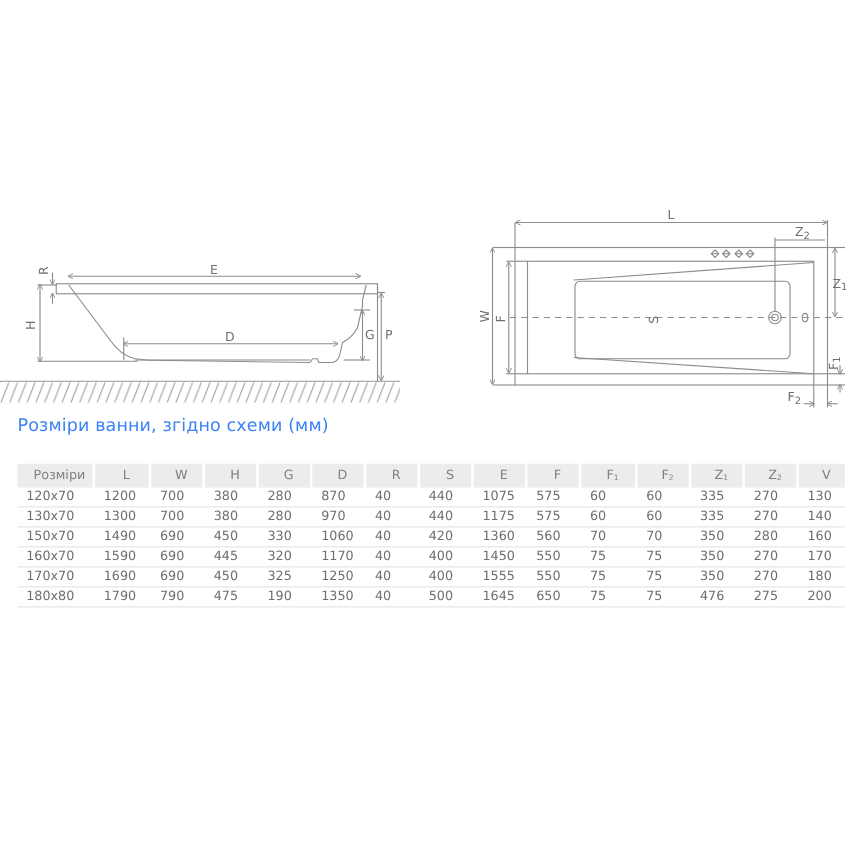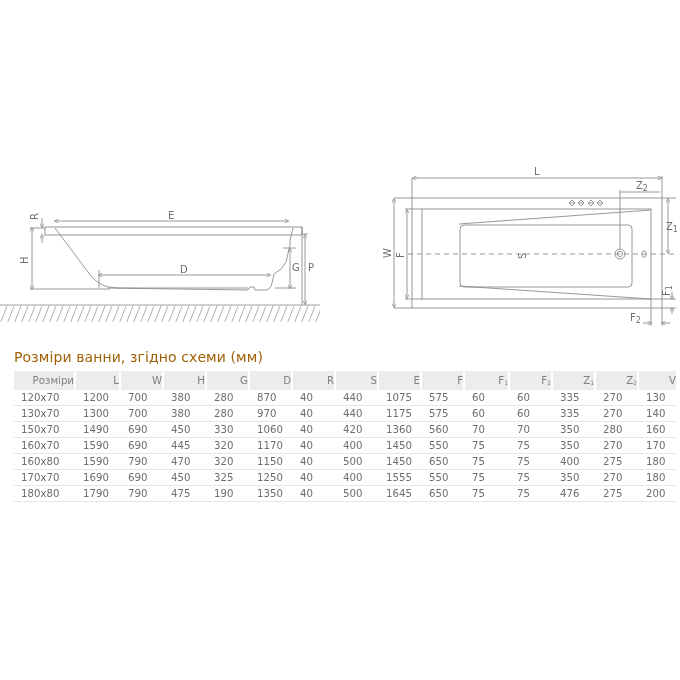--- a/index.html
+++ b/index.html
@@ -1,22 +1,22 @@
 <!DOCTYPE html>
 <html><head>
 <meta charset="utf-8">
 <style>
   html, body { margin:0; padding:0; background:#ffffff; }
   body { width:680px; height:680px; position:relative; overflow:hidden; font-family:"DejaVu Sans", sans-serif; color:#7a7a7a; }
   .diagram { position:absolute; left:0; top:0; width:680px; height:340px; }
   .diagram svg { position:absolute; left:0; top:0; }
   .dim-label { font-family:"DejaVu Sans", sans-serif; font-size:10px; fill:#6f6f6f; }
-  .title { position:absolute; left:14px; top:349px; font-size:14px; color:#a16207; font-weight:normal; letter-spacing:0.1px; }
+  .title { position:absolute; left:14px; top:333px; font-size:14px; color:#3b82f6; font-weight:normal; letter-spacing:0.1px; }
   table.spec { position:absolute; left:14px; top:371px; width:653px; border-collapse:separate; border-spacing:0; font-size:10.2px; color:#6e6e6e; table-layout:fixed; }
-  table.spec th { background:#ececec; font-weight:normal; text-align:right; padding:0 0 0 7px; height:19px; color:#808080; border-right:2px solid #ffffff; }
+  table.spec th { background:#ececec; font-weight:normal; text-align:center; padding:0 0 0 7px; height:19px; color:#808080; border-right:2px solid #ffffff; }
   table.spec th:last-child { border-right:none; }
   table.spec td { padding:0 0 0 7px; height:15px; border-bottom:1px solid #e6e6e6; line-height:14px; }
   sub { font-size:6px; vertical-align:-1px; }
 </style>
 </head>
 <body>
 
 <div class="diagram">
   <svg width="680" height="340" viewBox="0 0 680 340" xmlns="http://www.w3.org/2000/svg">
     <defs>
@@ -241,37 +241,20 @@
         <td>400</td>
         <td>1450</td>
         <td>550</td>
         <td>75</td>
         <td>75</td>
         <td>350</td>
         <td>270</td>
         <td>170</td>
       </tr>
       <tr>
-        <td>160x80</td>
-        <td>1590</td>
-        <td>790</td>
-        <td>470</td>
-        <td>320</td>
-        <td>1150</td>
-        <td>40</td>
-        <td>500</td>
-        <td>1450</td>
-        <td>650</td>
-        <td>75</td>
-        <td>75</td>
-        <td>400</td>
-        <td>275</td>
-        <td>180</td>
-      </tr>
-      <tr>
         <td>170x70</td>
         <td>1690</td>
         <td>690</td>
         <td>450</td>
         <td>325</td>
         <td>1250</td>
         <td>40</td>
         <td>400</td>
         <td>1555</td>
         <td>550</td>

